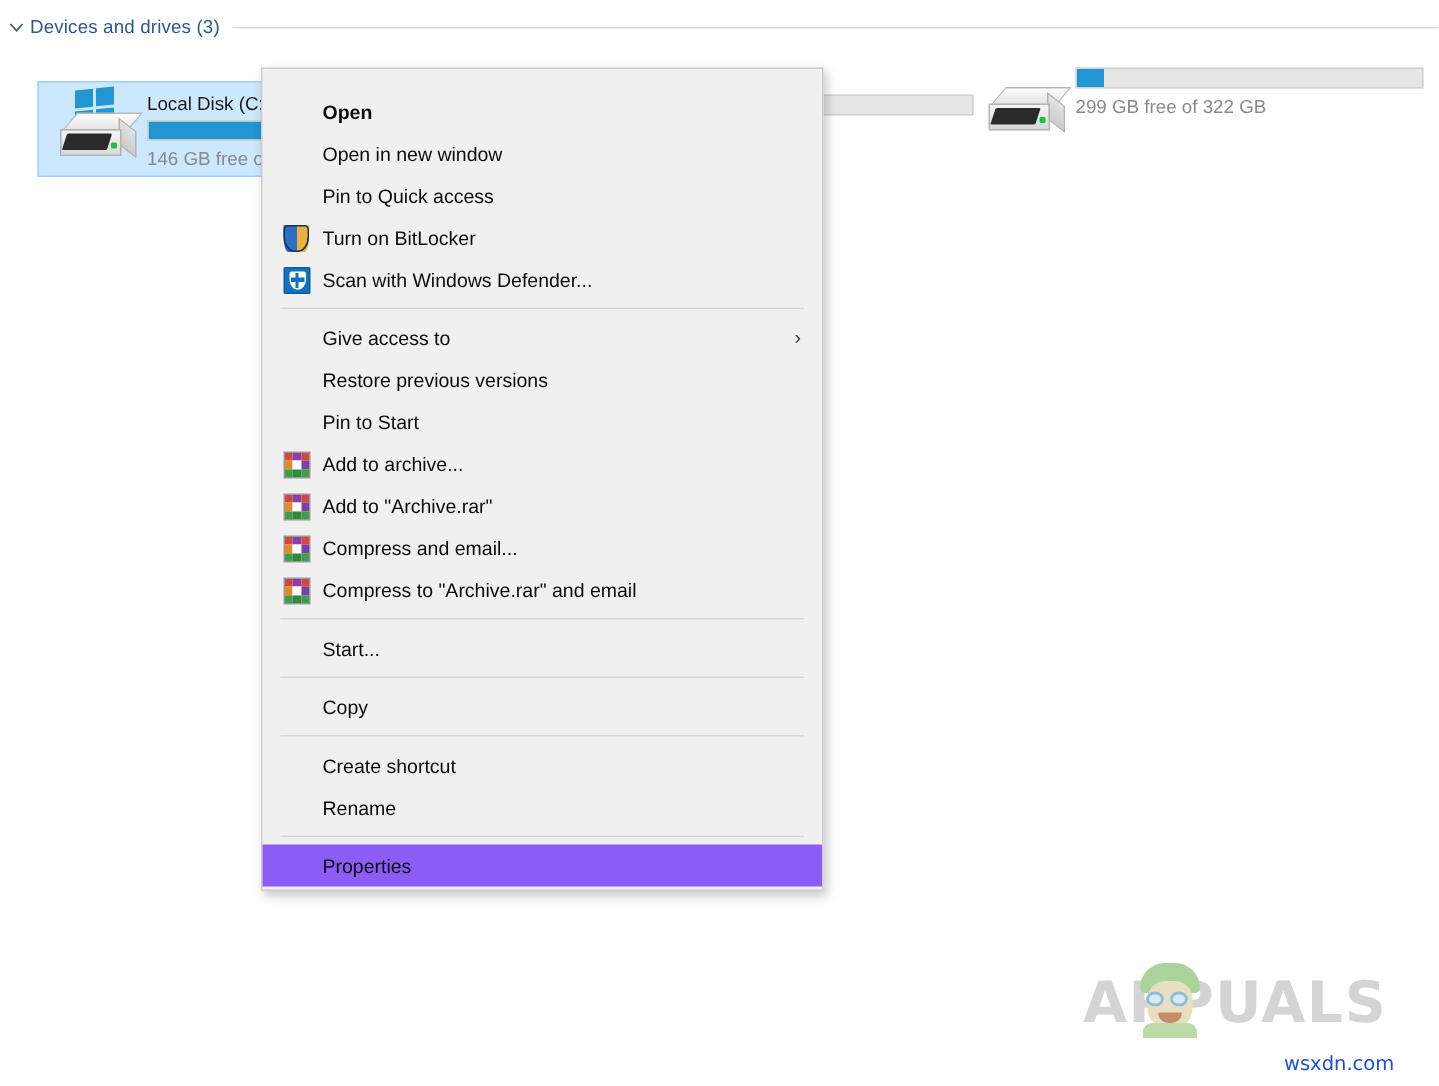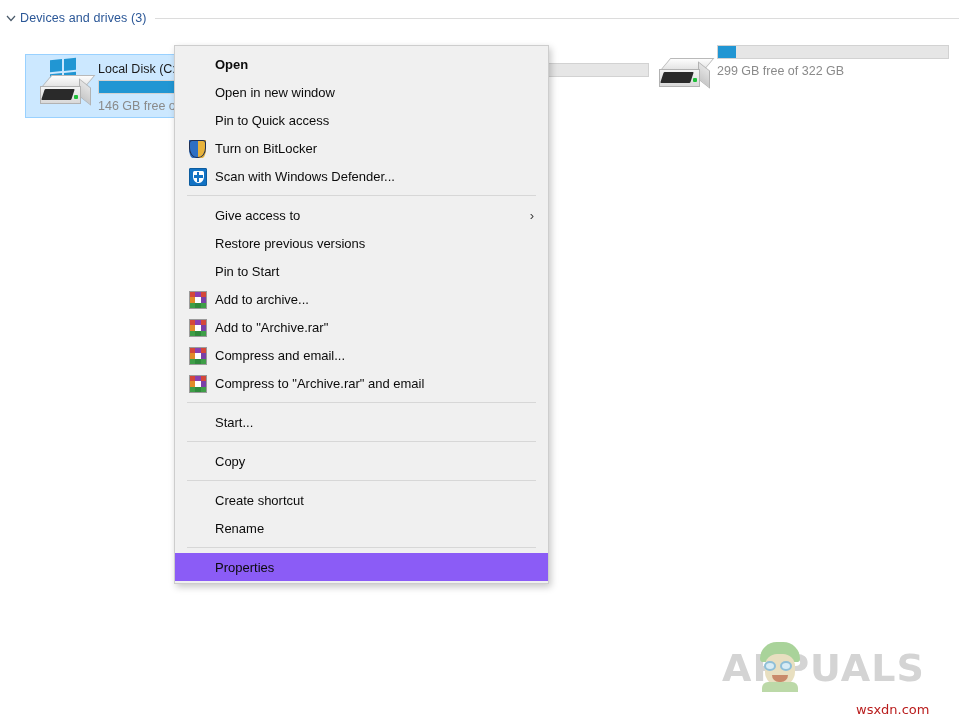--- a/index.html
+++ b/index.html
@@ -81,21 +81,21 @@
   }
   .win-logo i { background: #2196d3; display: block; }
 
   
   .ctx-menu {
     position: absolute; left: 174px; top: 45px;
     width: 375px;
     background: #f0f0f0;
     border: 1px solid #cdcdcd;
     box-shadow: 2px 3px 7px rgba(0,0,0,0.22);
-    padding: 4px 0 2px 0;
+    padding: 14px 0 2px 0;
     z-index: 50;
   }
   .ctx-item {
     position: relative;
     height: 28px;
     display: flex; align-items: center;
     padding-left: 12px;
     font-size: 13px; color: #0b0b0b;
     white-space: nowrap;
     cursor: default;
@@ -173,21 +173,21 @@
   .af-mouth {
     position: absolute; left: 14px; top: 33px; width: 16px; height: 7px;
     background: #c98a6a; border-radius: 0 0 10px 10px;
   }
   .af-shirt {
     position: absolute; left: 4px; top: 40px; width: 36px; height: 10px;
     background: #bcd9a8; border-radius: 6px 6px 0 0;
   }
   .wsxdn {
     position: absolute; left: 856px; top: 702px;
-    font-size: 13px; color: #b91c1c;
+    font-size: 13px; color: #1d4ed8;
     font-family: "DejaVu Sans", sans-serif;
   }
 </style>
 </head>
 <body>
 
 <div id="root">
 
   <div class="group-header">
     <div class="grp-chevron">

